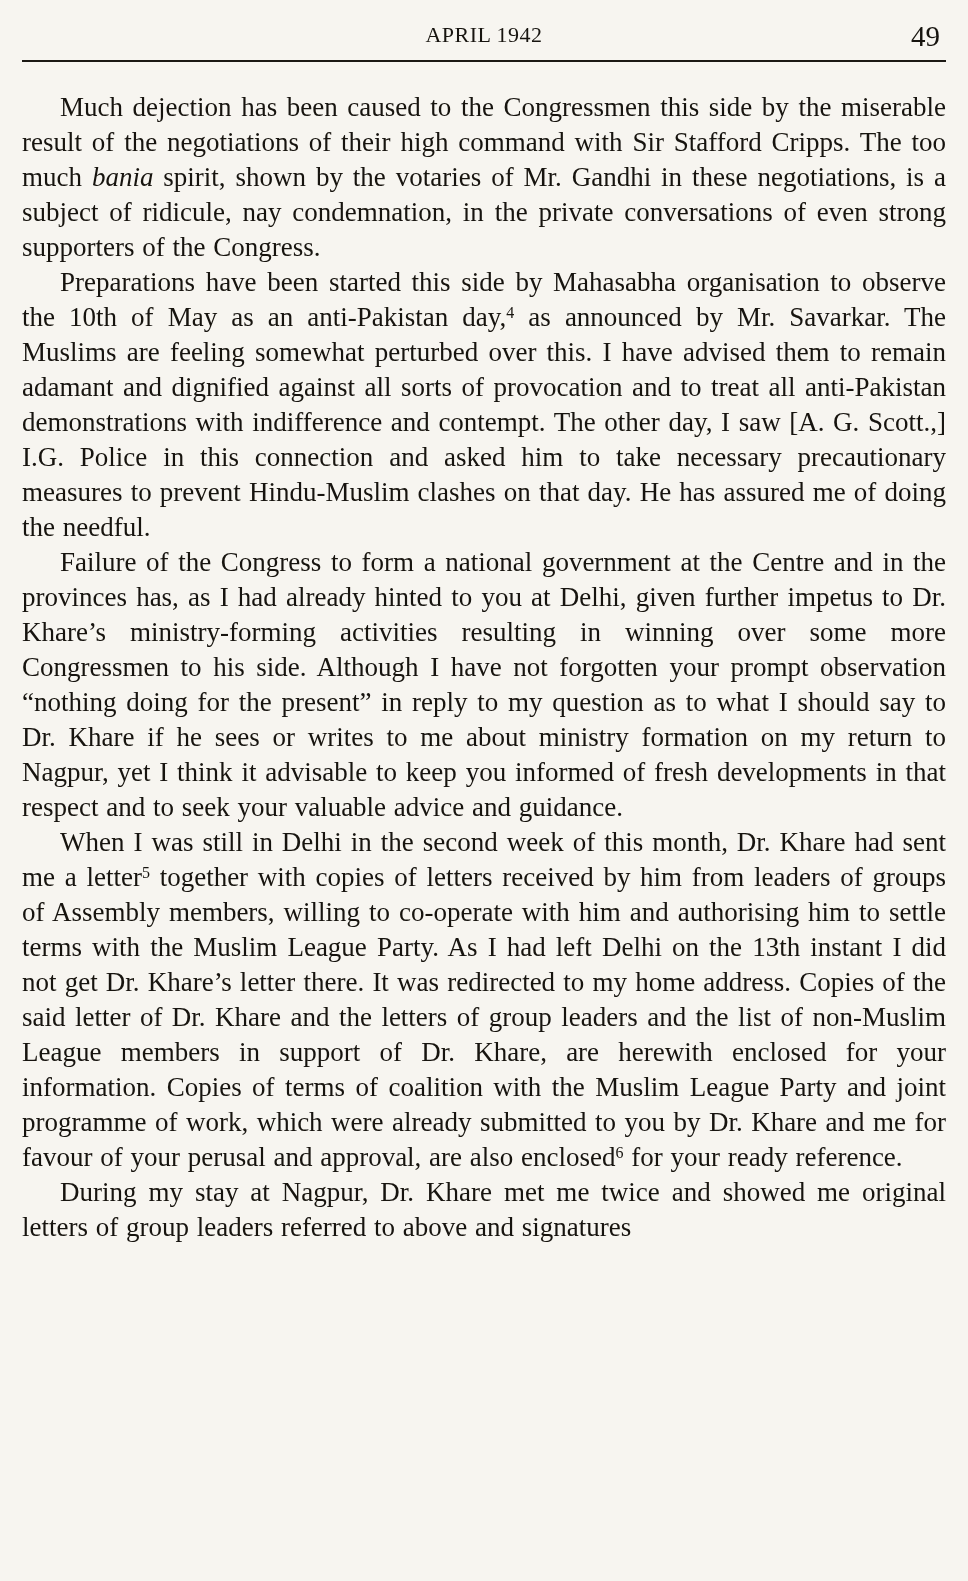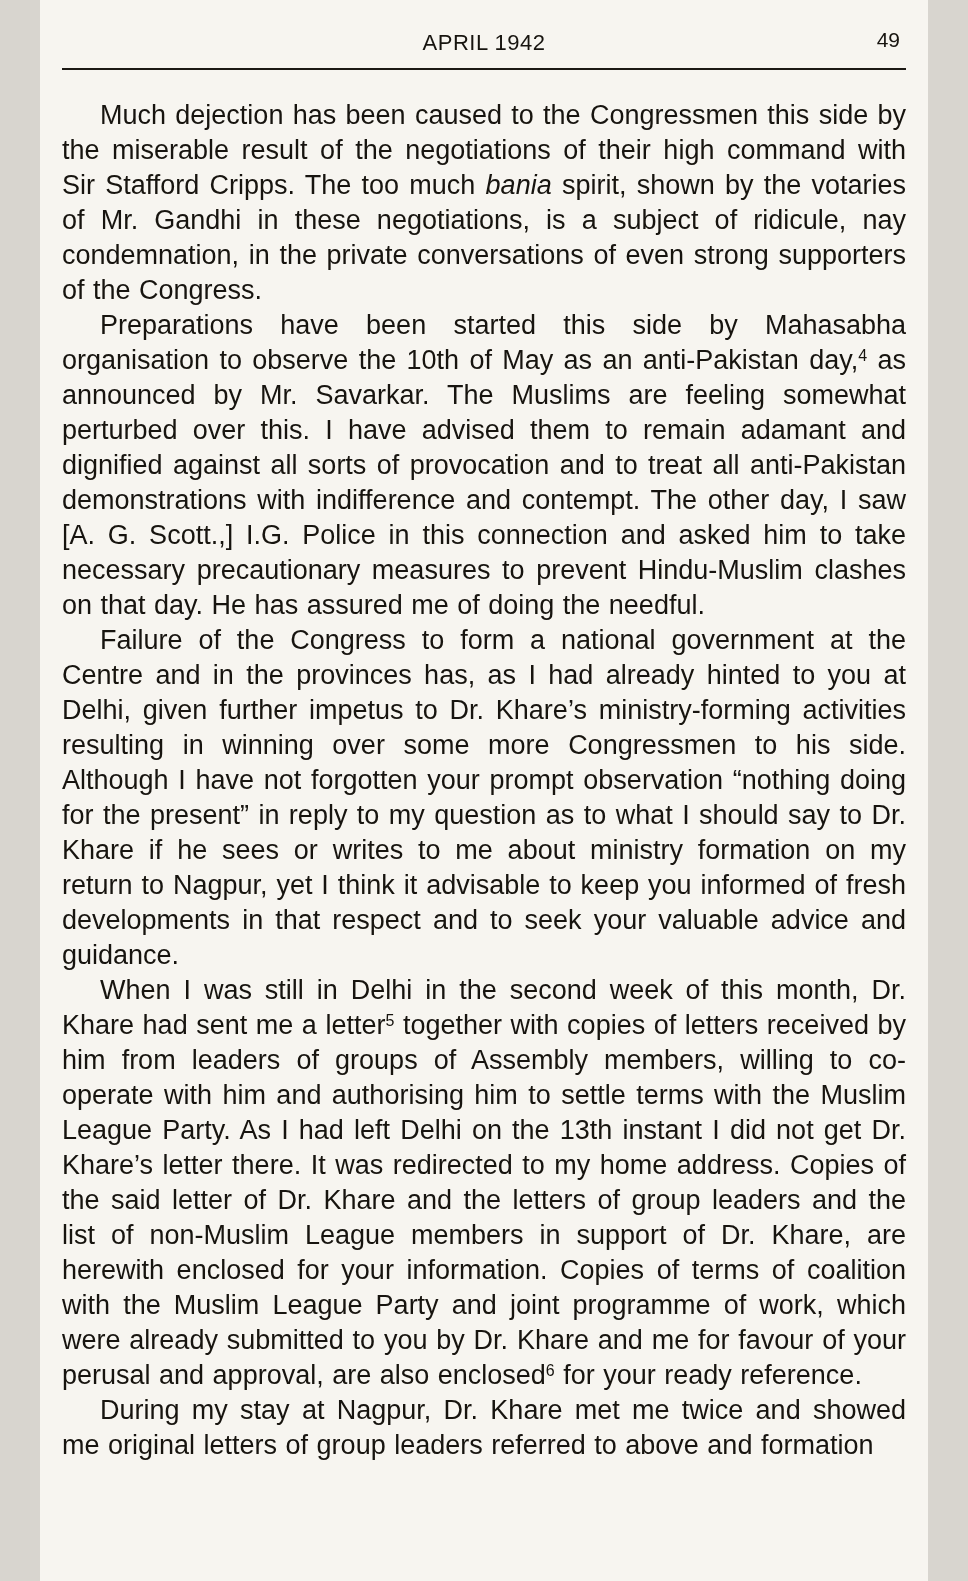--- a/index.html
+++ b/index.html
@@ -1,27 +1,27 @@
 <!DOCTYPE html>
 <html><head>
 <meta charset="utf-8">
 <style>
   html, body {
     margin: 0;
     padding: 0;
     background: #d8d5cf;
   }
   .page {
-    width: 888px;
+    width: 968px;
     height: 1581px;
     margin: 0 auto;
     background: #f7f5f0;
     box-sizing: border-box;
-    padding: 28px 22px 0 22px;
-    font-family: Liberation Sans, sans-serif;
+    padding: 20px 22px 0 22px;
+    font-family: Liberation Serif, serif;
     color: #17140f;
     overflow: hidden;
     position: relative;
   }
   .page-header {
     position: relative;
     height: 34px;
   }
   .running-title {
     position: absolute;
@@ -29,21 +29,21 @@
     right: 0;
     top: 2px;
     text-align: center;
     font-size: 22px;
     letter-spacing: 0.5px;
   }
   .page-number {
     position: absolute;
     right: 6px;
     top: 0;
-    font-size: 21px;
+    font-size: 29px;
   }
   .header-rule {
     border: 0;
     border-top: 2.5px solid #1c1914;
     margin: 6px 0 0 0;
   }
   .body-text {
     margin-top: 28px;
   }
   p.para {
@@ -81,17 +81,17 @@
 
 
     <p class="para indent"><span>Much dejection has been caused to the Congressmen this side by the miserable result of the negotiations of their high command with Sir Stafford Cripps. The too much </span><span class="italic-term">bania</span><span> spirit, shown by the votaries of Mr. Gandhi in these negotiations, is a subject of ridicule, nay condemnation, in the private conversations of even strong supporters of the Congress.</span></p>
 
     <p class="para indent"><span>Preparations have been started this side by Mahasabha organisation to observe the 10th of May as an anti-Pakistan day,</span><sup class="fn">4</sup><span> as announced by Mr. Savarkar. The Muslims are feeling somewhat perturbed over this. I have advised them to remain adamant and dignified against all sorts of provocation and to treat all anti-Pakistan demonstrations with indifference and contempt. The other day, I saw [A. G. Scott.,] I.G. Police in this connection and asked him to take necessary precautionary measures to prevent Hindu-Muslim clashes on that day. He has assured me of doing the needful.</span></p>
 
     <p class="para indent"><span>Failure of the Congress to form a national government at the Centre and in the provinces has, as I had already hinted to you at Delhi, given further impetus to Dr. Khare’s ministry-forming activities resulting in winning over some more Congressmen to his side. Although I have not forgotten your prompt observation “nothing doing for the present” in reply to my question as to what I should say to Dr. Khare if he sees or writes to me about ministry formation on my return to Nagpur, yet I think it advisable to keep you informed of fresh developments in that respect and to seek your valuable advice and guidance.</span></p>
 
     <p class="para indent"><span>When I was still in Delhi in the second week of this month, Dr. Khare had sent me a letter</span><sup class="fn">5</sup><span> together with copies of letters received by him from leaders of groups of Assembly members, willing to co-operate with him and authorising him to settle terms with the Muslim League Party. As I had left Delhi on the 13th instant I did not get Dr. Khare’s letter there. It was redirected to my home address. Copies of the said letter of Dr. Khare and the letters of group leaders and the list of non-Muslim League members in support of Dr. Khare, are herewith enclosed for your information. Copies of terms of coalition with the Muslim League Party and joint programme of work, which were already submitted to you by Dr. Khare and me for favour of your perusal and approval, are also enclosed</span><sup class="fn">6</sup><span> for your ready reference.</span></p>
 
-    <p class="para indent"><span>During my stay at Nagpur, Dr. Khare met me twice and showed me original letters of group leaders referred to above and formation</span></p>
+    <p class="para indent"><span>During my stay at Nagpur, Dr. Khare met me twice and showed me original letters of group leaders referred to above and signatures</span></p>
 
   </div>
 
 </div>
 
 </body></html>

